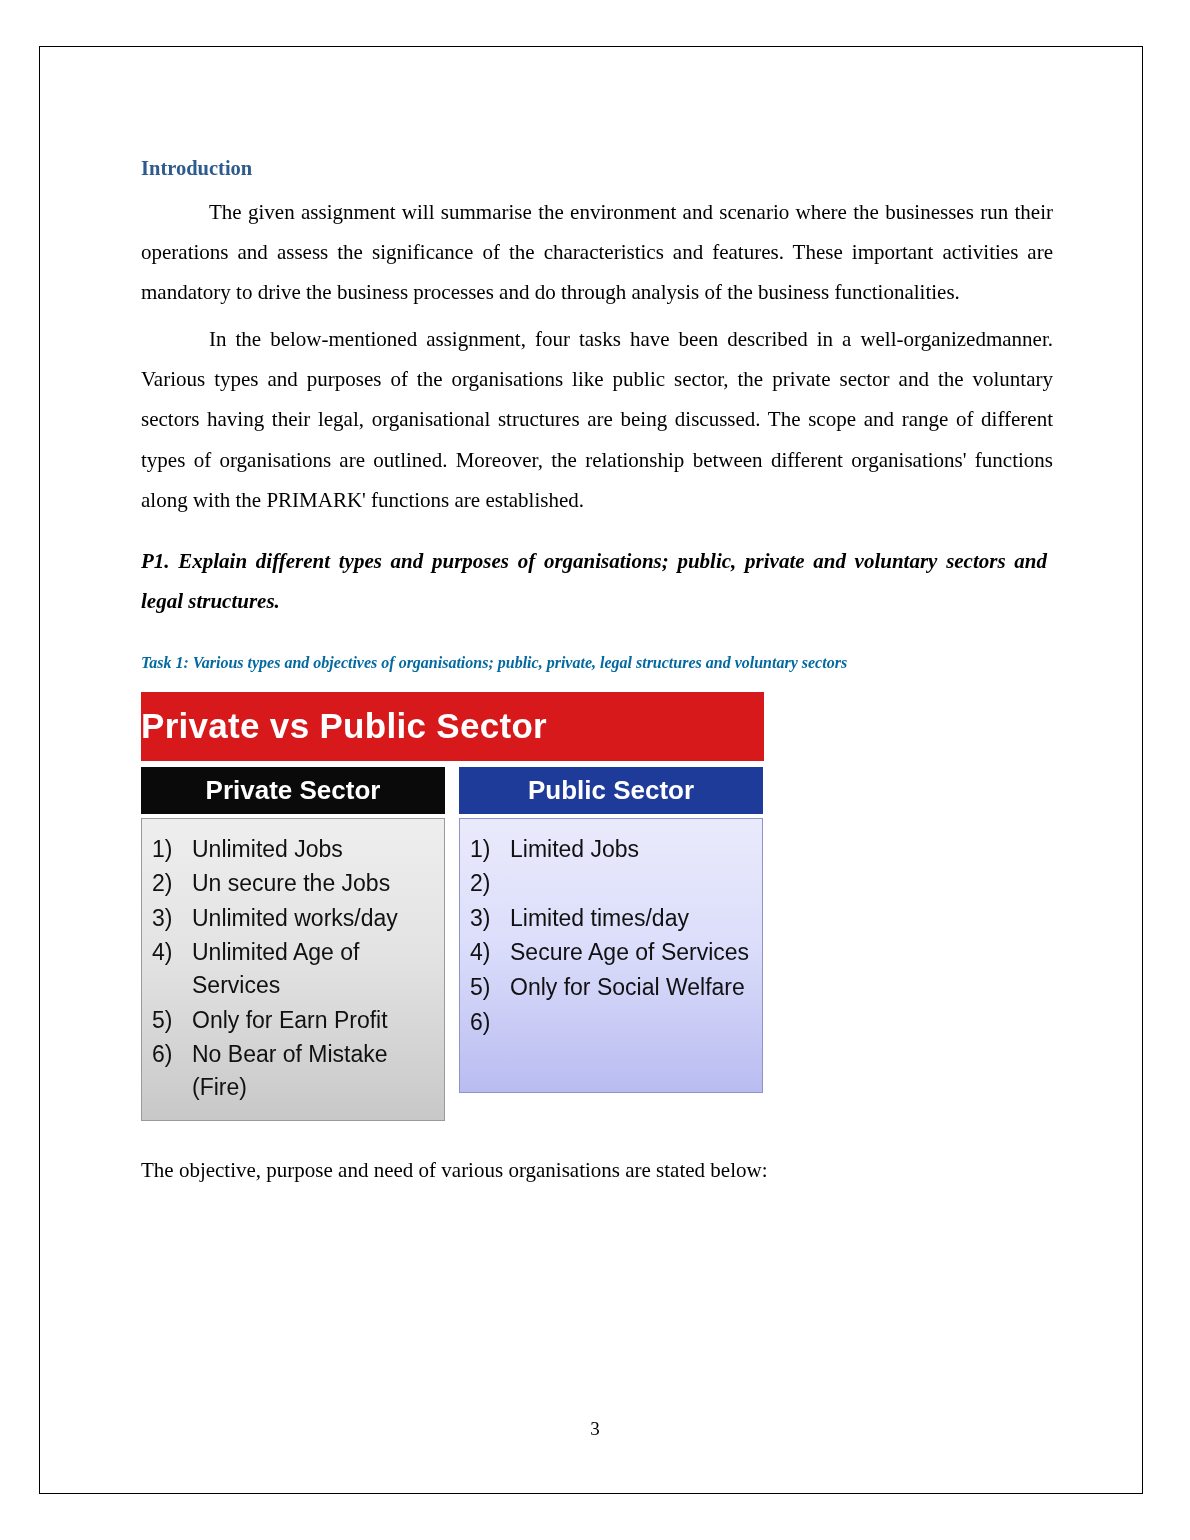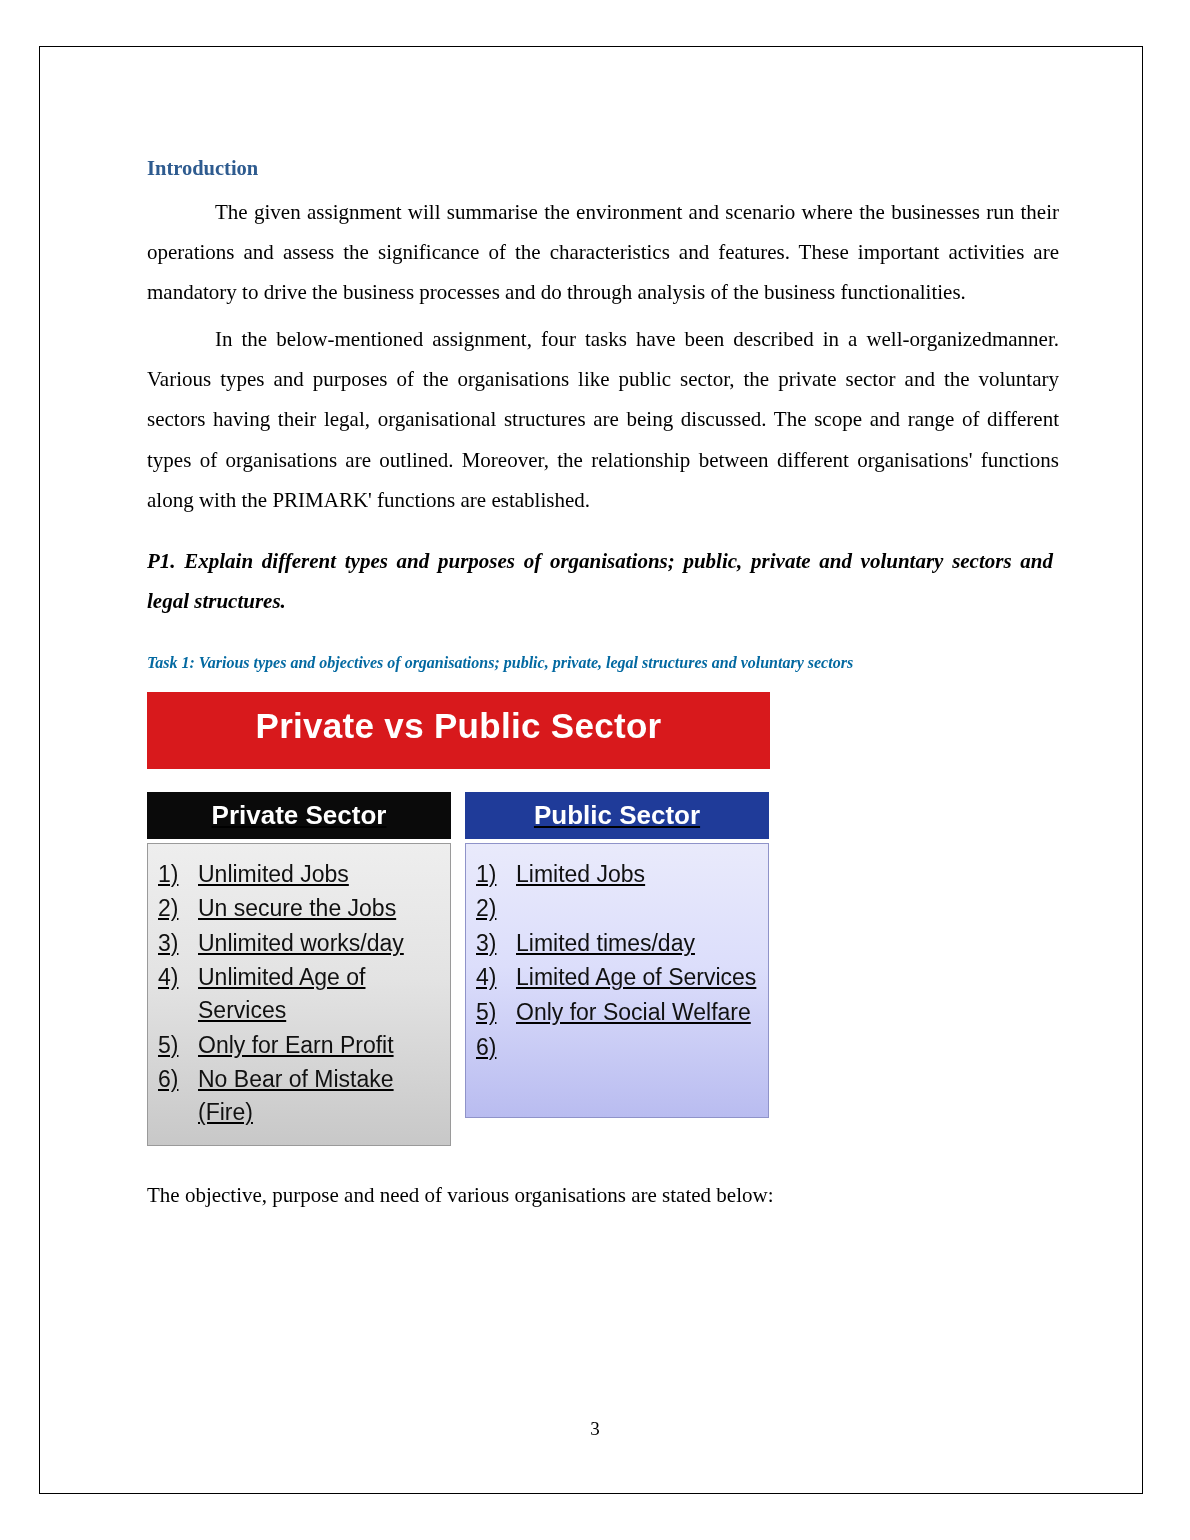--- a/index.html
+++ b/index.html
@@ -24,21 +24,21 @@
     position: absolute;
     left: 39px;
     top: 46px;
     width: 1104px;
     height: 1448px;
     border: 1px solid #000000;
     box-sizing: border-box;
   }
   .content {
     position: absolute;
-    left: 147px;
+    left: 141px;
     top: 155px;
     width: 912px;
   }
   .section-heading {
     font-family: "Liberation Serif", serif;
     font-weight: bold;
     font-size: 20.5px;
     color: #2e5b8f;
     margin: 0 0 10px 0;
     line-height: 1.3;
@@ -72,30 +72,29 @@
   .infographic {
     margin-top: 14px;
     width: 623px;
     font-family: "Liberation Sans", sans-serif;
   }
   .info-title {
     background: #d8191c;
     color: #ffffff;
     font-size: 35px;
     font-weight: bold;
-    text-align: center;
-    padding: 16px 0 26px 0;
+    text-align: left;
+    padding: 16px 0 18px 0;
     letter-spacing: 0.3px;
     line-height: 1;
   }
   .info-cols {
     display: flex;
     gap: 14px;
-    margin-top: 23px;
-    text-decoration: underline;
+    margin-top: 6px;
   }
   .info-col {
     width: 304px;
     display: flex;
     flex-direction: column;
   }
   .col-head {
     color: #ffffff;
     font-size: 26px;
     font-weight: bold;
@@ -219,21 +218,21 @@
               </li>
               <li>
                 <span class="li-num">2)</span>
               </li>
               <li>
                 <span class="li-num">3)</span>
                 <span class="li-text">Limited times/day</span>
               </li>
               <li>
                 <span class="li-num">4)</span>
-                <span class="li-text">Limited Age of Services</span>
+                <span class="li-text">Secure Age of Services</span>
               </li>
               <li>
                 <span class="li-num">5)</span>
                 <span class="li-text">Only for Social Welfare</span>
               </li>
               <li>
                 <span class="li-num">6)</span>
               </li>
             </ol>
           </div>

